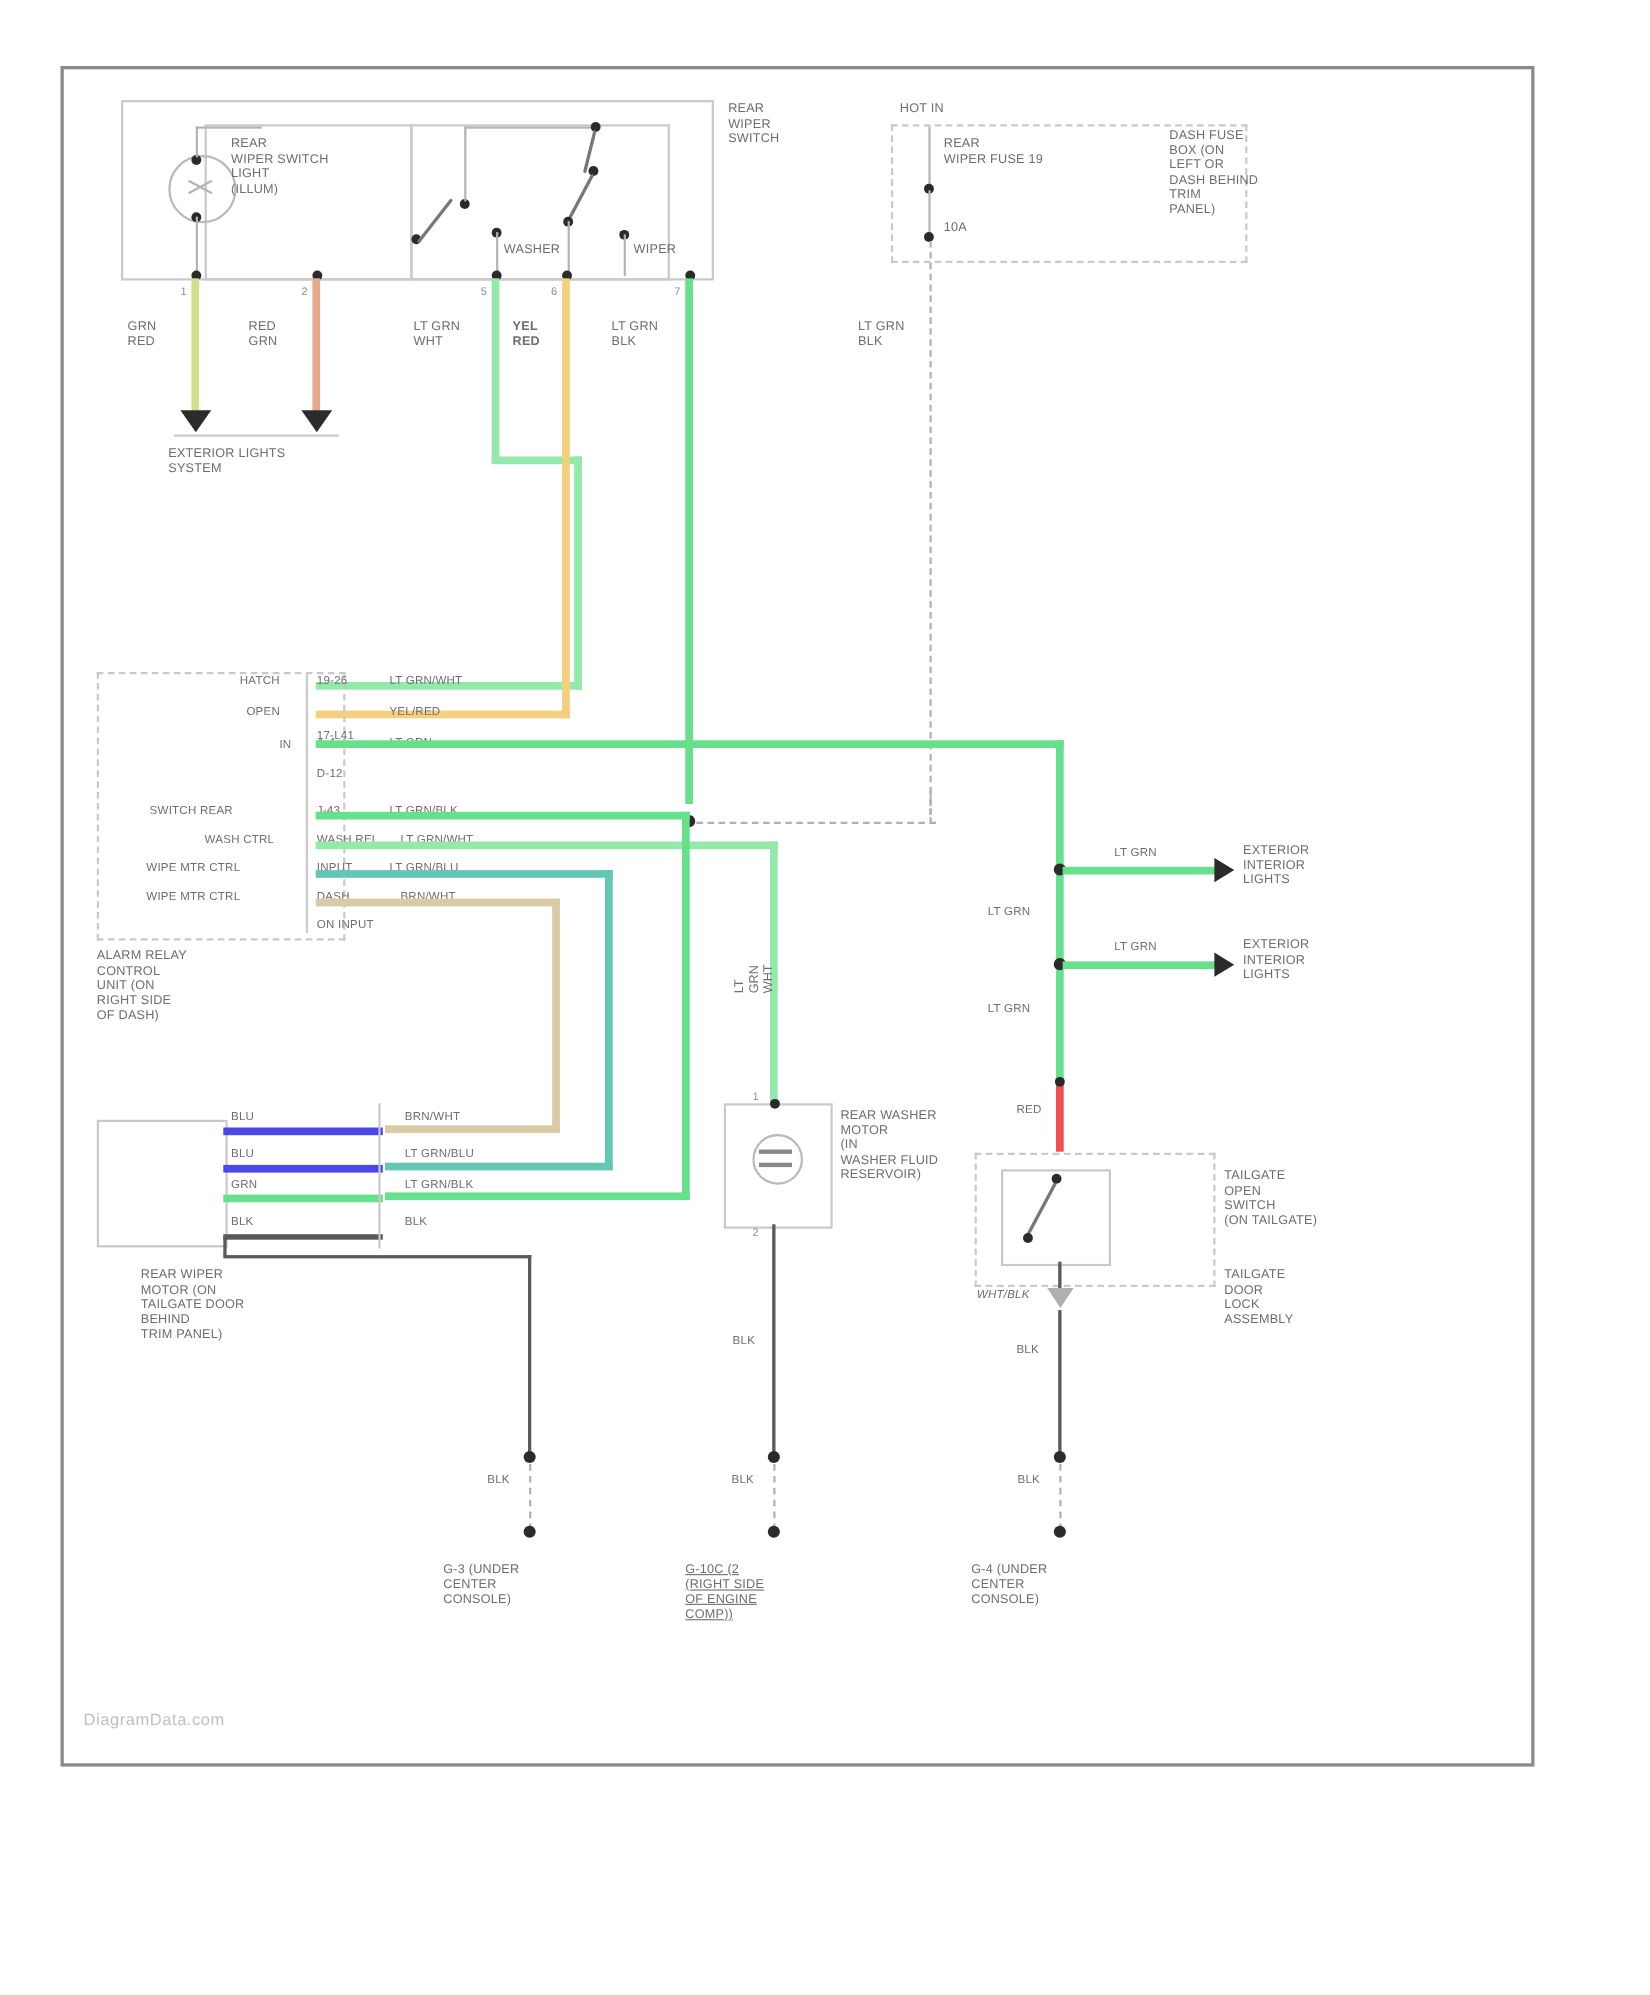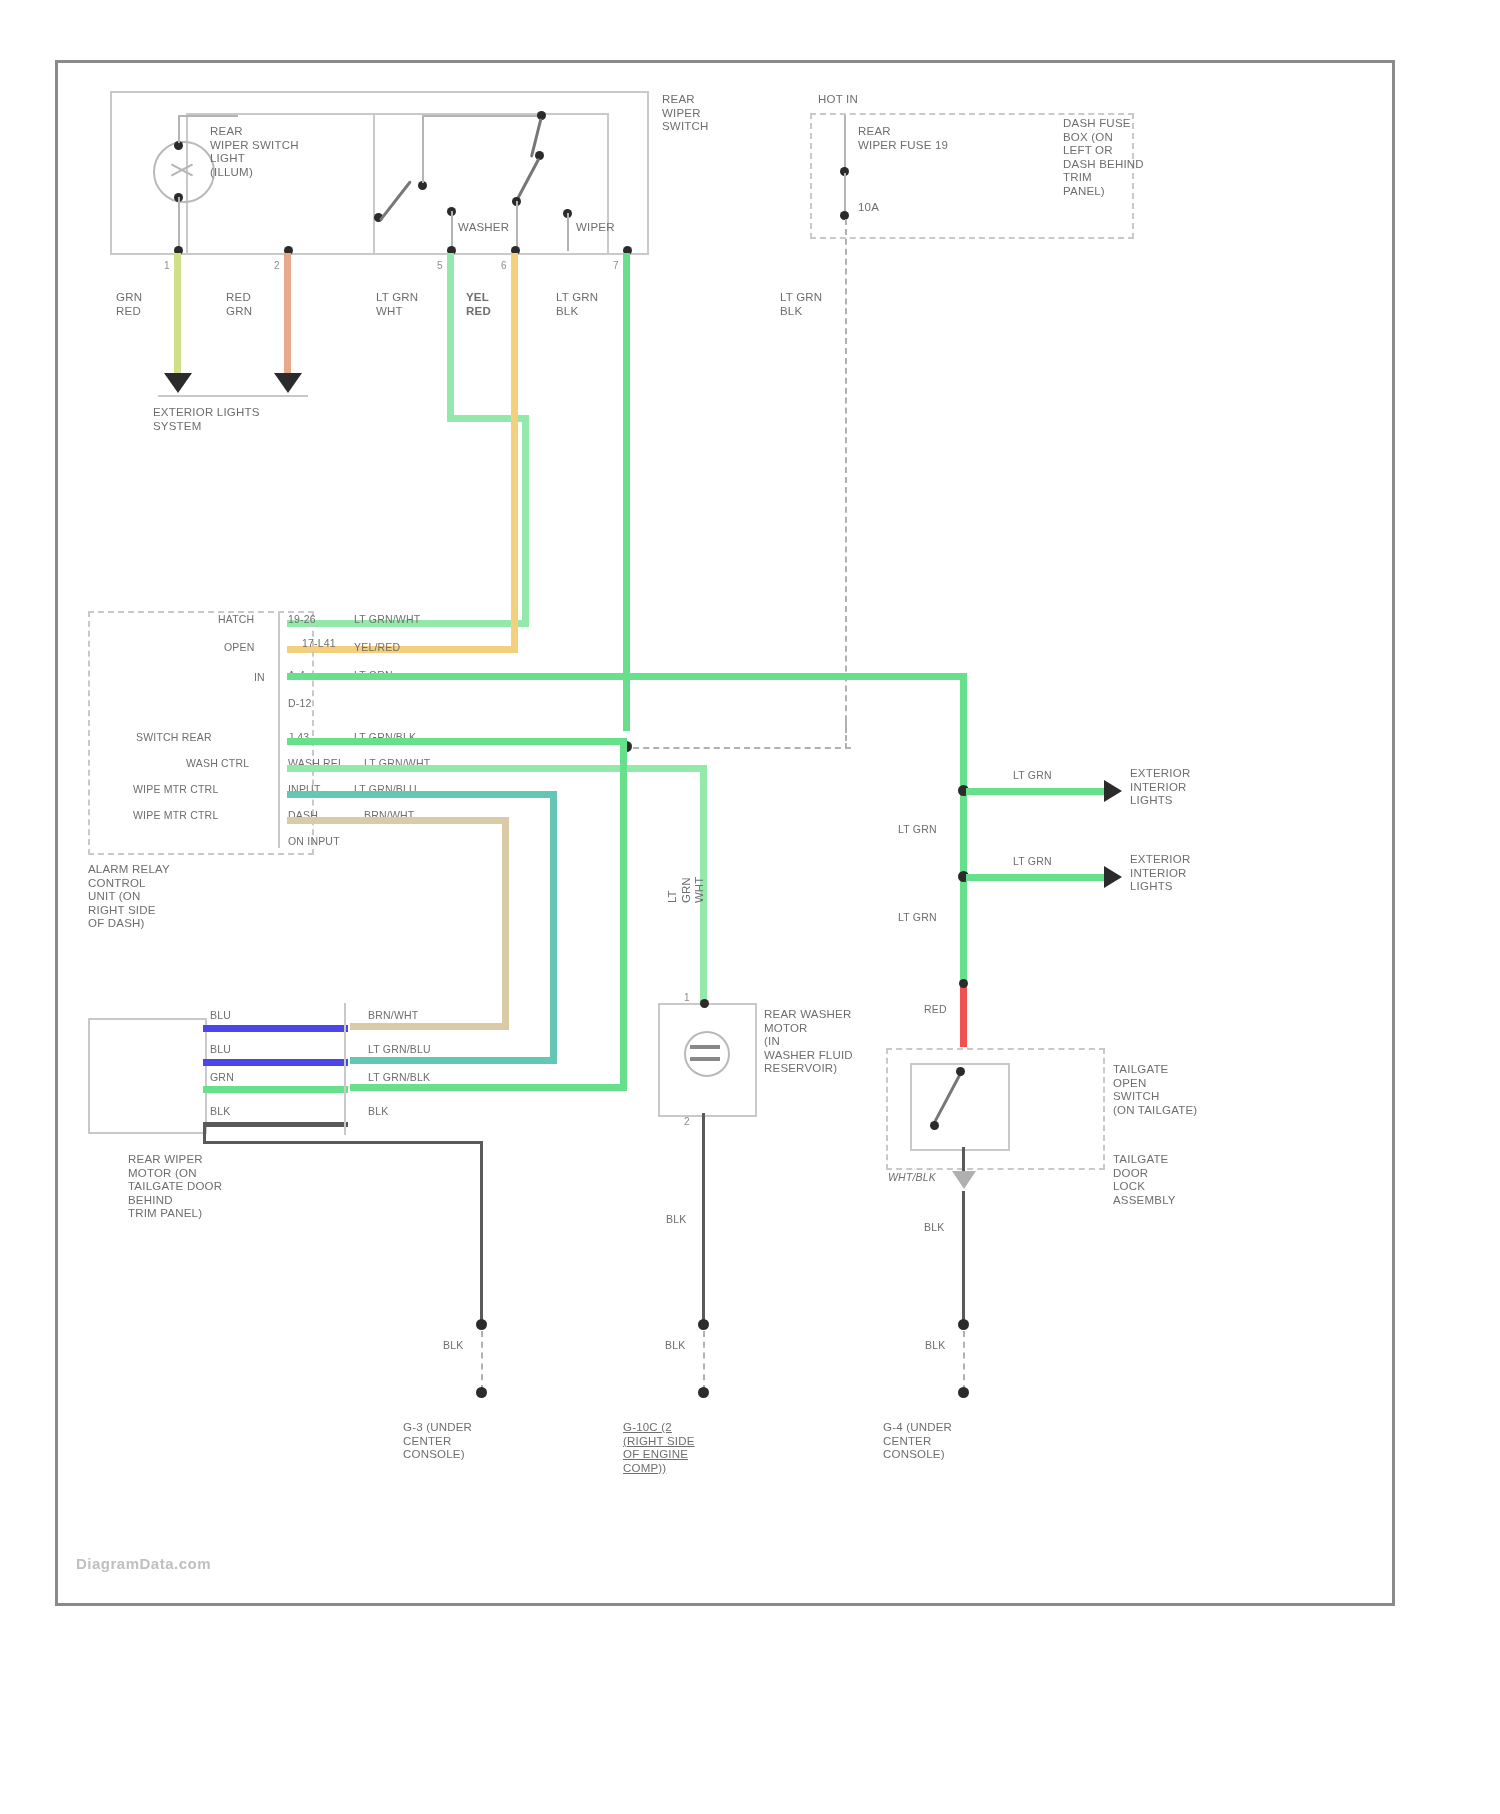--- a/index.html
+++ b/index.html
@@ -149,21 +149,21 @@
     <div class="lbl sm" style="left:166px;top:578px;">OPEN</div>
     <div class="lbl sm" style="left:196px;top:608px;">IN</div>
     <div class="lbl sm" style="left:78px;top:668px;">SWITCH REAR</div>
     <div class="lbl sm" style="left:128px;top:694px;">WASH CTRL</div>
     <div class="lbl sm" style="left:75px;top:720px;">WIPE MTR CTRL</div>
     <div class="lbl sm" style="left:75px;top:746px;">WIPE MTR CTRL</div>
 
     <div class="lbl sm" style="left:230px;top:550px;">19-26</div>
     <div class="lbl sm" style="left:296px;top:550px;">LT GRN/WHT</div>
 
-    <div class="lbl sm" style="left:230px;top:574px;margin-left:14px;">17-L41</div>
+    <div class="lbl sm" style="left:230px;top:600px;">17-L41</div>
     <div class="lbl sm" style="left:296px;top:578px;">YEL/RED</div>
 
     <div class="lbl sm" style="left:230px;top:606px;">A-4</div>
     <div class="lbl sm" style="left:296px;top:606px;">LT GRN</div>
 
     <div class="lbl sm" style="left:230px;top:634px;">D-12</div>
 
     <div class="lbl sm" style="left:230px;top:668px;">J-43</div>
     <div class="lbl sm" style="left:296px;top:668px;">LT GRN/BLK</div>
 
@@ -306,16 +306,16 @@
 COMP))</div>
 
     <div class="dot" style="left:900px;top:1256px;"></div>
     <div class="lnd" style="left:905px;top:1268px;width:0;border-top:none;border-left:2px dashed #b0b0b0;height:60px;"></div>
     <div class="dot" style="left:900px;top:1324px;"></div>
     <div class="lbl sm" style="left:867px;top:1276px;">BLK</div>
     <div class="lbl" style="left:825px;top:1358px;">G-4 (UNDER
 CENTER
 CONSOLE)</div>
 
-    <div class="wm" style="left:18px;top:1492px;font-weight:bold;">DiagramData.com</div>
+    <div class="wm" style="left:18px;top:1492px;">DiagramData.com</div>
 
   </div>
 </div>
 
 </body></html>

